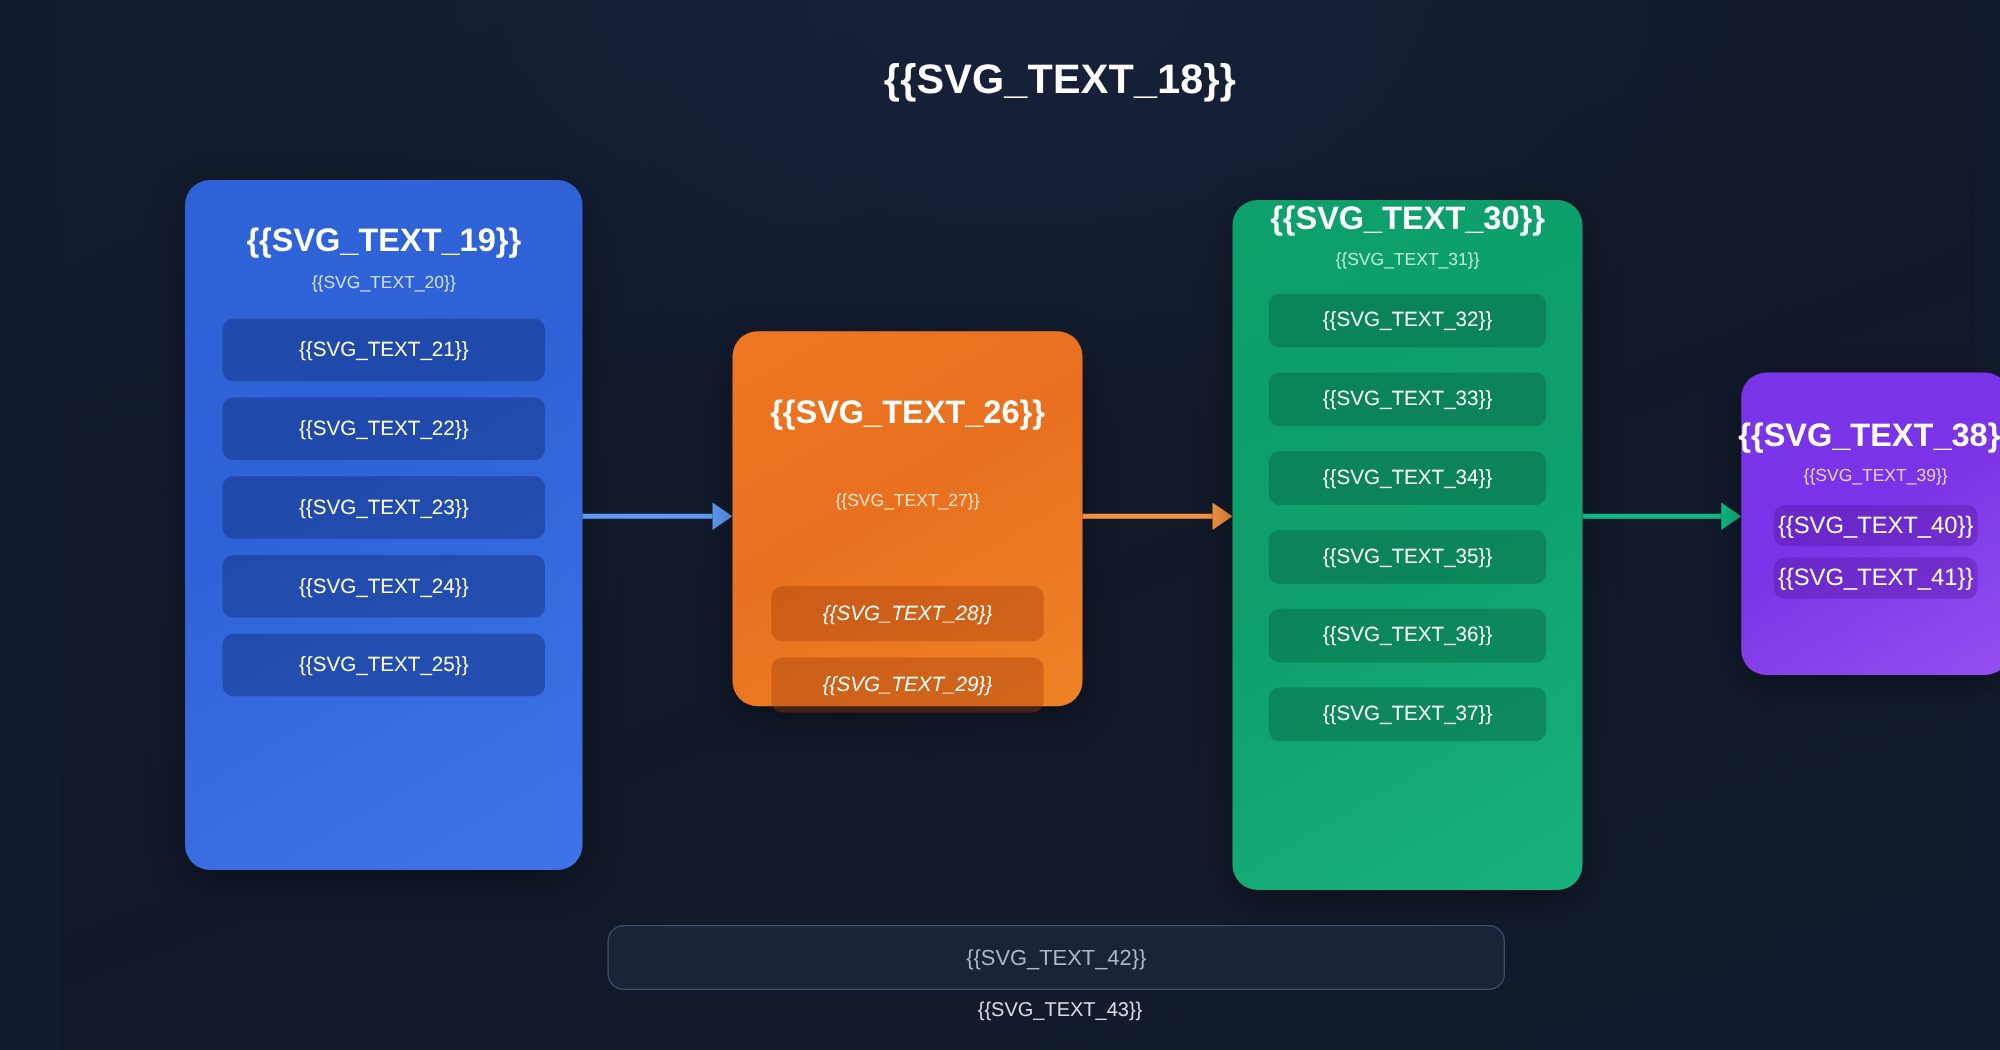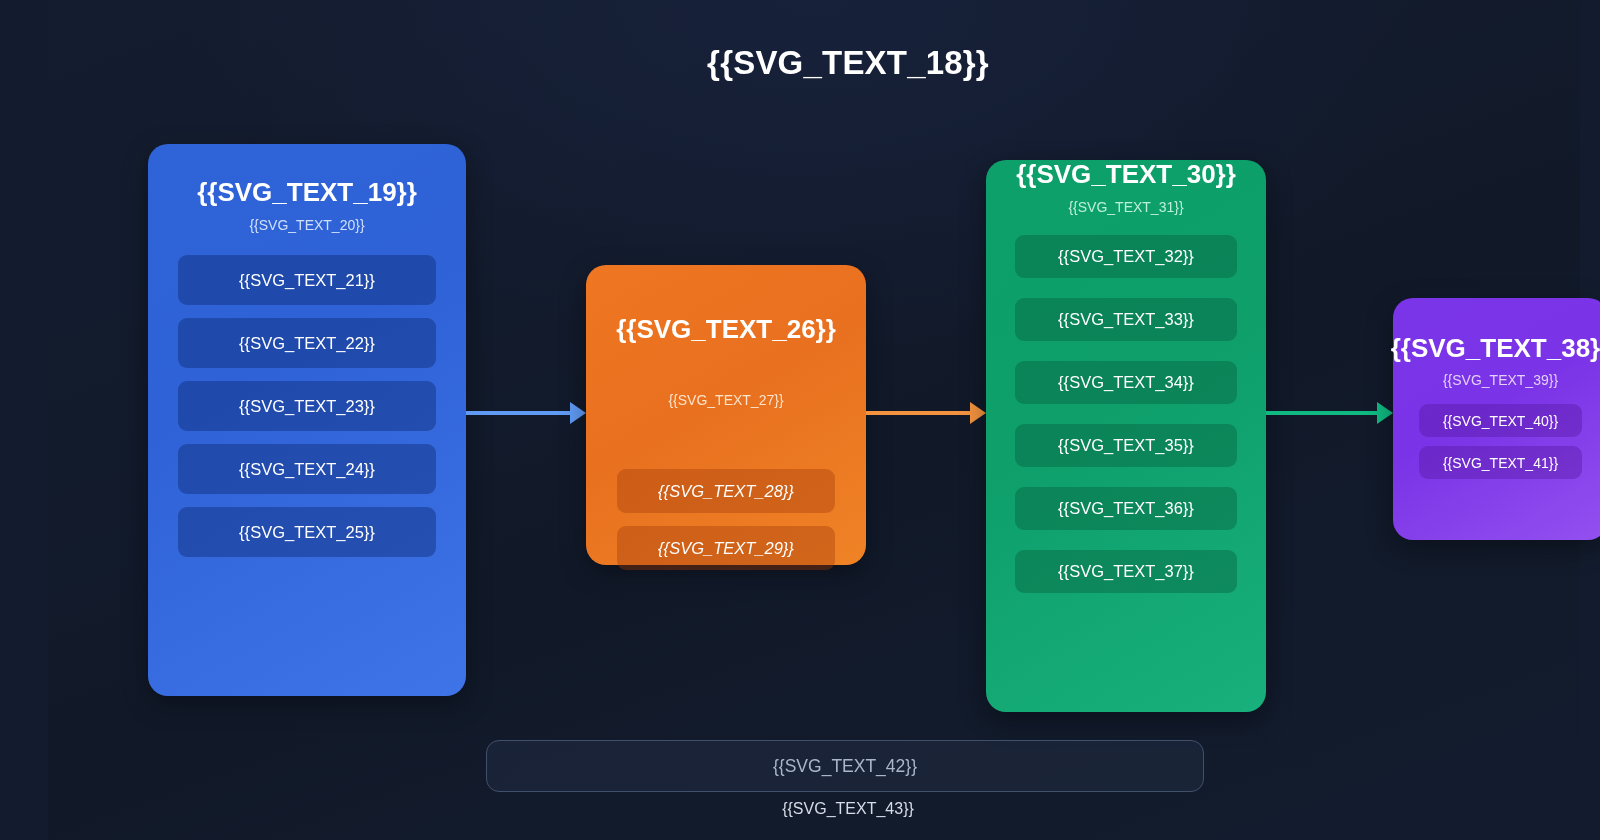--- a/index.html
+++ b/index.html
@@ -154,21 +154,21 @@
     background: linear-gradient(150deg, #7b35e8 0%, #7a33e6 45%, #9450f0 100%);
     box-shadow: 0 8px 26px rgba(0,0,0,0.38);
     padding-top: 36px;
   }
   #card-delivery .card-title { font-size: 26px; }
   #card-delivery .card-subtitle { color: #e3d0fb; margin-top: 9px; }
   #card-delivery .card-items { margin-top: 16px; gap: 9px; }
   #card-delivery .pill {
     width: 163px;
     height: 33px;
-    font-size: 14px;
+    font-size: 19px;
     background: rgba(84,22,160,0.40);
   }
 
   
   .arrow {
     position: absolute;
     height: 30px;
     display: flex;
     align-items: center;
   }

